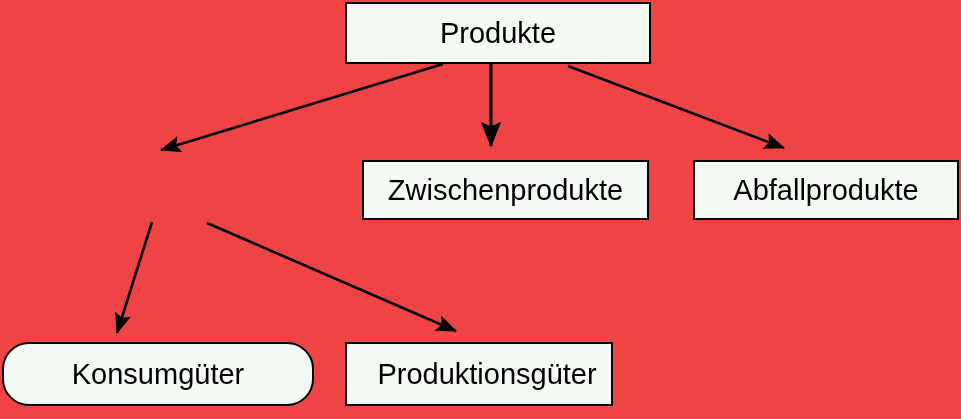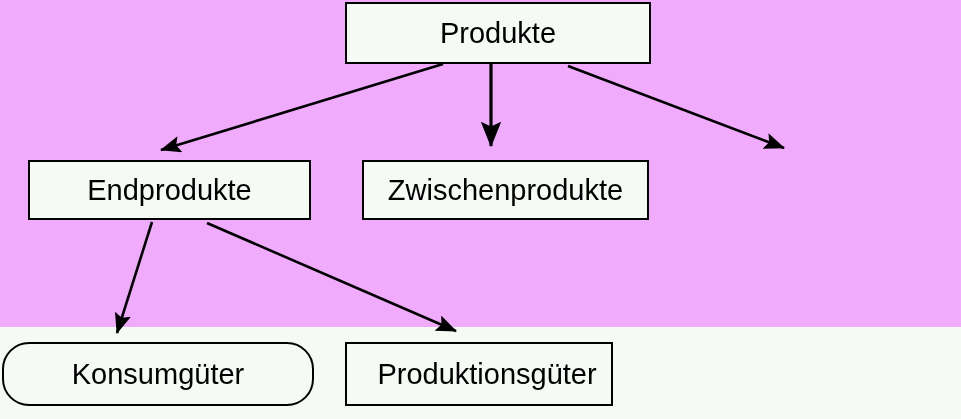--- a/index.html
+++ b/index.html
@@ -9,22 +9,22 @@
   body {
     width: 961px;
     height: 419px;
     background: #f5faf5;
     font-family: "Liberation Sans", sans-serif;
     overflow: hidden;
   }
   #diagram {
     position: relative;
     width: 961px;
-    height: 327px;
-    background: #f0abfc;
+    height: 419px;
+    background: #ef4444;
   }
   #edges {
     position: absolute;
     left: 0;
     top: 0;
     width: 961px;
     height: 419px;
     pointer-events: none;
   }
   .node {
@@ -75,28 +75,28 @@
 
     <line x1="152" y1="222" x2="117" y2="333" stroke="#000000" stroke-width="2.6" marker-end="url(#arrowhead)"></line>
 
     <line x1="207" y1="223" x2="456" y2="331" stroke="#000000" stroke-width="2.6" marker-end="url(#arrowhead)"></line>
   </svg>
 
   <div class="node" id="node-produkte">
     <span class="node-label">Produkte</span>
   </div>
 
-  <div class="node" id="node-endprodukte">
-    <span class="node-label">Endprodukte</span>
-  </div>
 
   <div class="node" id="node-zwischenprodukte">
     <span class="node-label">Zwischenprodukte</span>
   </div>
 
+  <div class="node" id="node-abfallprodukte">
+    <span class="node-label">Abfallprodukte</span>
+  </div>
 
   <div class="node" id="node-konsumguter">
     <span class="node-label">Konsumgüter</span>
   </div>
 
   <div class="node" id="node-produktionsguter">
     <span class="node-label">Produktionsgüter</span>
   </div>
 
 </div>

